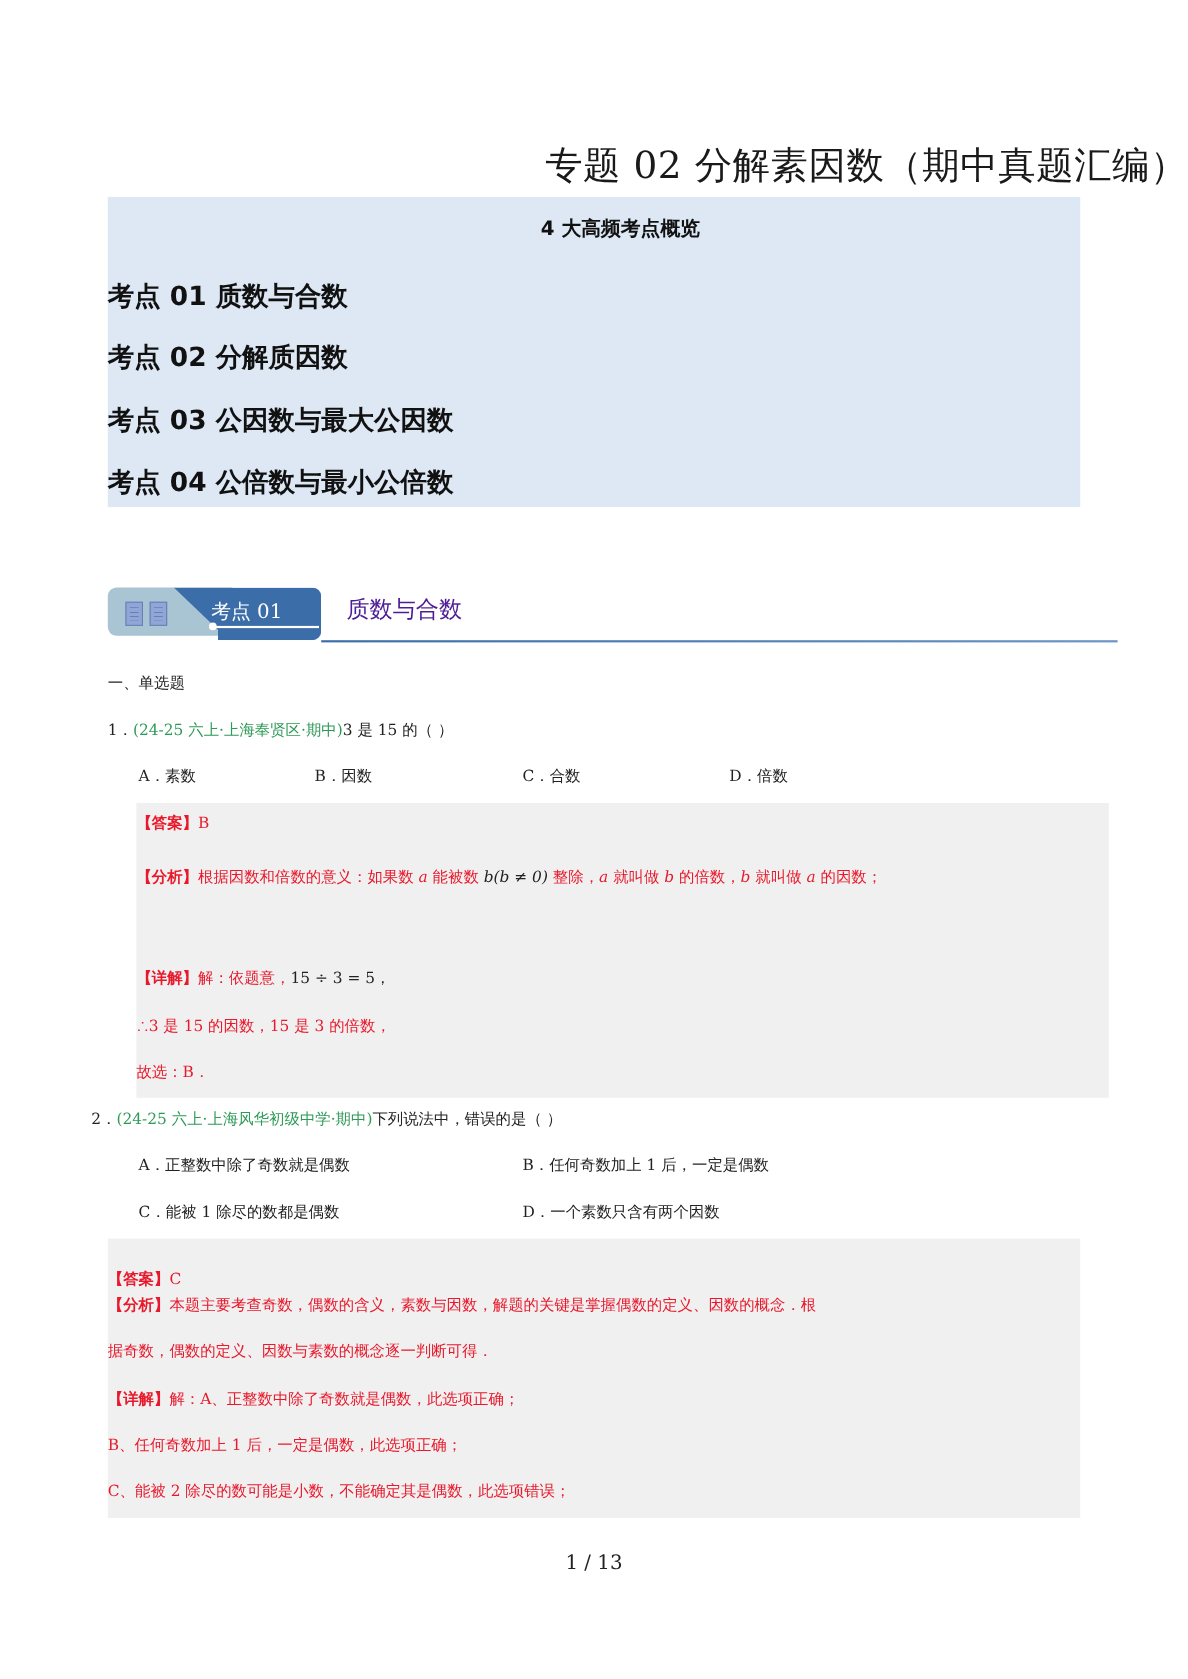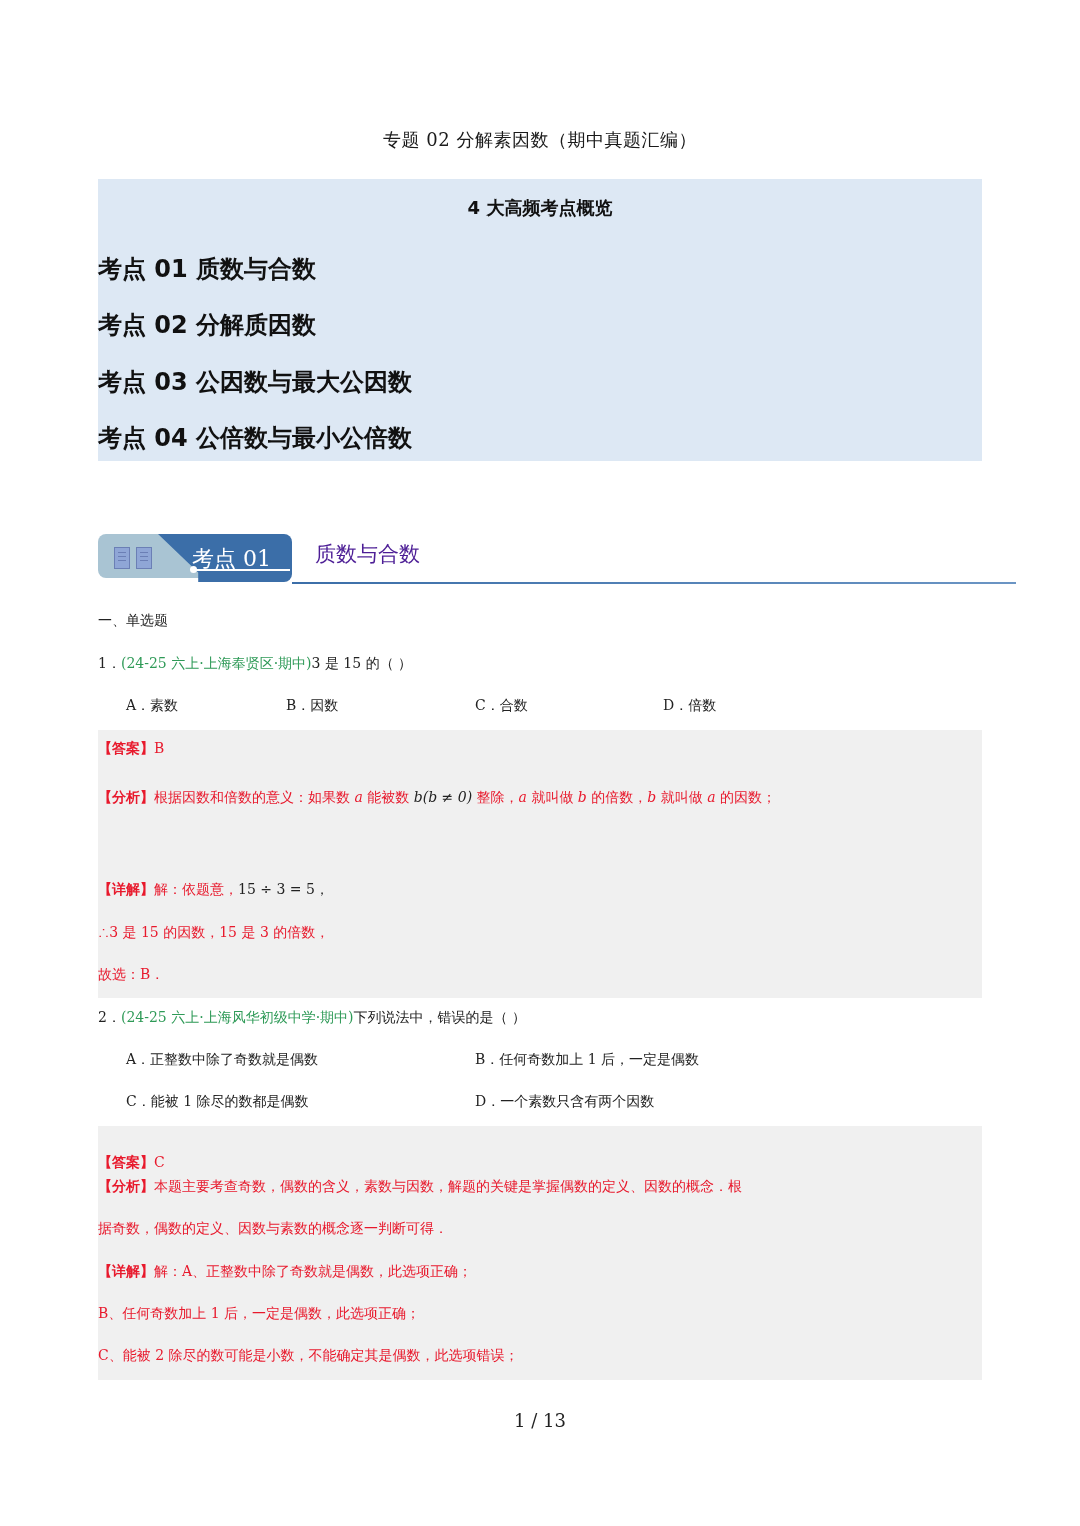--- a/index.html
+++ b/index.html
@@ -1,35 +1,35 @@
 <!DOCTYPE html>
 <html><head>
 <meta charset="utf-8">
 <style>
   html, body { margin: 0; padding: 0; background: #ffffff; }
   body { width: 1080px; height: 1526px; position: relative; overflow: hidden;
          font-family: "DejaVu Serif", "Liberation Serif", serif; color: #222; }
-  .title { position: absolute; top: 128px; left: 0; width: 1080px; text-align: center;
-           font-size: 18px; color: #1a1a1a; letter-spacing: 0.5px; }
+  .title { position: absolute; top: 128px; left: 0; width: 1080px; text-align: right;
+           font-size: 34px; color: #1a1a1a; letter-spacing: 0.5px; }
   .overview { position: absolute; left: 98px; top: 179px; width: 884px; height: 282px;
               background: #dde8f4; font-family: "DejaVu Sans", "Liberation Sans", sans-serif; }
   .overview .ov-head { position: absolute; top: 17px; left: 0; width: 100%; text-align: center;
-              font-weight: bold; font-size: 18px; color: #111; }
+              font-weight: bold; font-size: 18px; color: #111; padding-left: 24px; }
   .overview .ov-item { position: absolute; left: 0; font-weight: bold; font-size: 24px; color: #111; }
   .banner { position: absolute; left: 98px; top: 534px; width: 920px; height: 52px; }
   .banner .badge-back { position: absolute; left: 0; top: 0; width: 120px; height: 44px;
               background: #a9c4d3; border-radius: 8px; }
   .banner .badge-front2 { position: absolute; left: 60px; top: 0; width: 134px; height: 48px;
               background: #3b6ea8; border-radius: 0 8px 8px 0;
               clip-path: polygon(0 0, 100% 0, 100% 100%, 30% 100%, 30% 80%); }
   .banner .book { position: absolute; top: 13px; width: 16px; height: 22px; background: #8fa6d6;
               border: 1px solid #6b7fb5; box-sizing: border-box; }
   .banner .book::before { content: ""; position: absolute; left: 3px; right: 3px; top: 4px; height: 12px;
               background: repeating-linear-gradient(#6b7fb5 0 1px, transparent 1px 4px); }
-  .banner .kd-label { position: absolute; left: 94px; top: 10px; color: #fff; font-size: 22px; }
+  .banner .kd-label { position: absolute; left: 94px; top: 10px; color: #fff; font-size: 18px; }
   .banner .kd-underline { position: absolute; left: 96px; top: 35px; width: 96px; height: 2px; background: #fff; }
   .banner .kd-dot { position: absolute; left: 92px; top: 32px; width: 7px; height: 7px; border-radius: 50%; background: #fff; }
   .banner .banner-title { position: absolute; left: 217px; top: 6px; color: #4c1d95; font-size: 21px; }
   .banner .rule { position: absolute; left: 194px; top: 48px; width: 724px; height: 2px;
               background: linear-gradient(90deg, #3b6ea8, #6b95c4); }
   .t { position: absolute; font-size: 14px; white-space: nowrap; }
   .green { color: #2e9a57; text-align: right; }
   .red { color: #e8192c; }
   .ansbox { position: absolute; left: 98px; width: 884px; background: #f0f0f0; }
   .bracket { color: #e8192c; font-weight: bold; }
@@ -64,35 +64,35 @@
 <div class="t" style="left:98px; top:612px;">一、单选题</div>
 
 <div class="t" style="left:98px; top:655px;">
   <span>1．</span><span class="green">(24-25 六上·上海奉贤区·期中)</span><span>3 是 15 的（    ）</span>
 </div>
 <div class="t" style="left:126px; top:697px;">A．素数</div>
 <div class="t" style="left:286px; top:697px;">B．因数</div>
 <div class="t" style="left:475px; top:697px;">C．合数</div>
 <div class="t" style="left:663px; top:697px;">D．倍数</div>
 
-<div class="ansbox" style="top:730px; height:268px;">
+<div class="ansbox" style="top:730px; height:268px;margin-left:26px;">
   <div class="t red" style="left:0; top:10px;">
     <span class="bracket">【答案】</span><span>B</span>
   </div>
   <div class="t red" style="left:0; top:59px;">
     <span class="bracket">【分析】</span><span>根据因数和倍数的意义：如果数 </span><span class="math">a</span><span> 能被数 </span><span class="math" style="color:#222">b</span><span class="math" style="color:#222">(b ≠ 0)</span><span> 整除，</span><span class="math">a</span><span> 就叫做 </span><span class="math">b</span><span> 的倍数，</span><span class="math">b</span><span> 就叫做 </span><span class="math">a</span><span> 的因数；</span>
   </div>
   <div class="t red" style="left:0; top:151px;">
     <span class="bracket">【详解】</span><span>解：依题意，</span><span style="color:#222">15 ÷ 3 = 5</span><span style="color:#222">，</span>
   </div>
   <div class="t red" style="left:0; top:194px;">∴3 是 15 的因数，15 是 3 的倍数，</div>
   <div class="t red" style="left:0; top:236px;">故选：B．</div>
 </div>
 
-<div class="t" style="left:98px; top:1009px;">
+<div class="t" style="left:83px; top:1009px;">
   <span>2．</span><span class="green">(24-25 六上·上海风华初级中学·期中)</span><span>下列说法中，错误的是（    ）</span>
 </div>
 <div class="t" style="left:126px; top:1051px;">A．正整数中除了奇数就是偶数</div>
 <div class="t" style="left:475px; top:1051px;">B．任何奇数加上 1 后，一定是偶数</div>
 <div class="t" style="left:126px; top:1093px;">C．能被 1 除尽的数都是偶数</div>
 <div class="t" style="left:475px; top:1093px;">D．一个素数只含有两个因数</div>
 
 <div class="ansbox" style="top:1126px; height:254px;">
   <div class="t red" style="left:0; top:28px;">
     <span class="bracket">【答案】</span><span>C</span>

